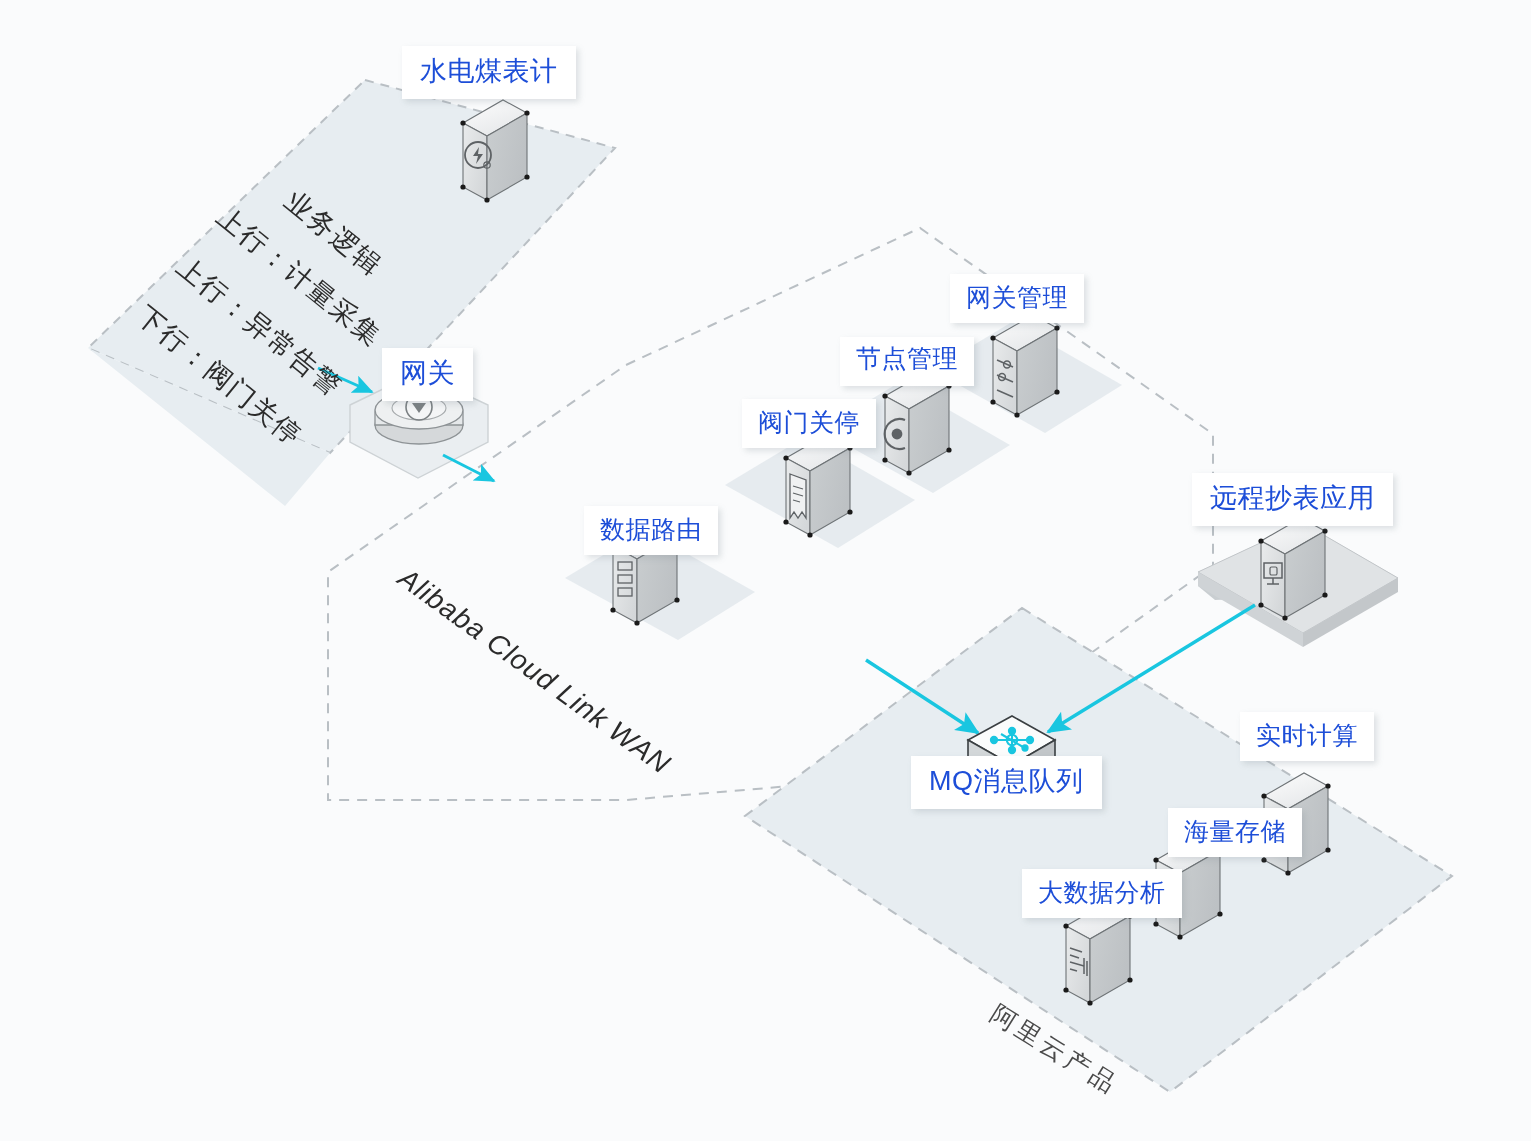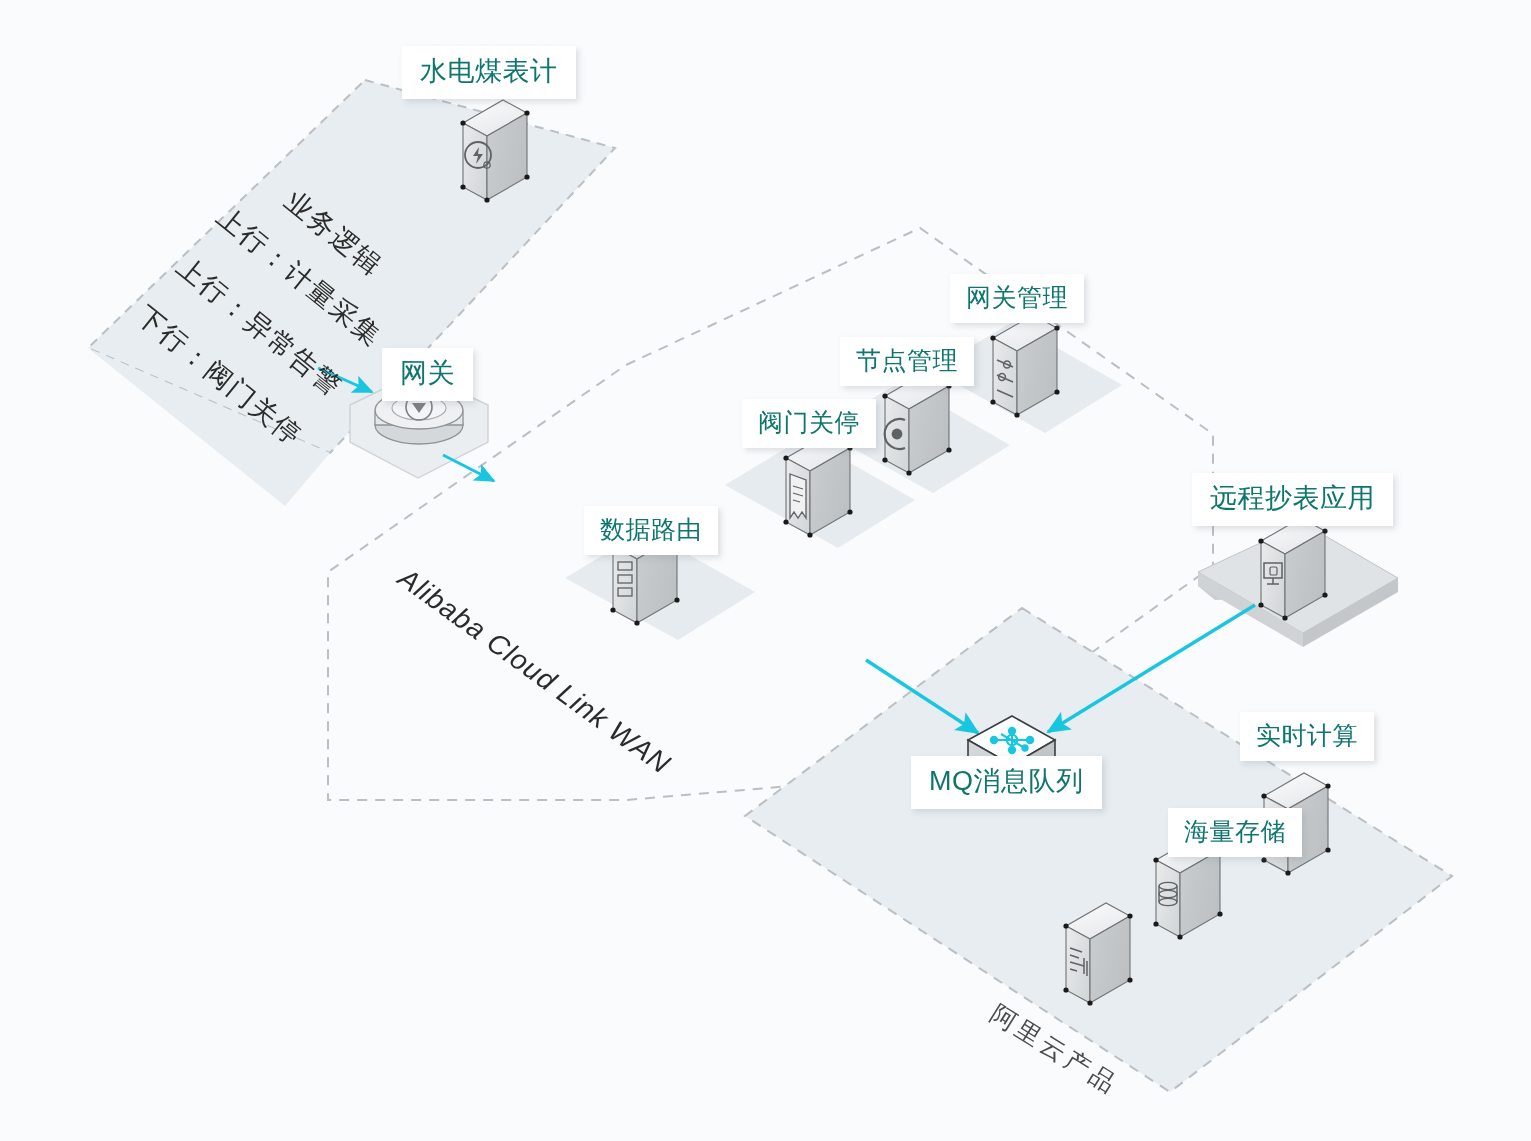--- a/index.html
+++ b/index.html
@@ -10,21 +10,21 @@
     overflow:hidden;
     position:relative;
   }
   #stage{position:absolute;inset:0;width:1531px;height:1141px;}
   svg#diagram{position:absolute;left:0;top:0;width:1531px;height:1141px;display:block;}
 
   
   .chip{
     position:absolute;
     background:#ffffff;
-    color:#0f766e;
+    color:#1d4ed8;
     font-size:25px;
     line-height:1;
     padding:11px 16px 13px 16px;
     white-space:nowrap;
     box-shadow:3px 3px 6px rgba(120,130,140,0.22);
     letter-spacing:0.5px;
   }
   .chip.big{font-size:27px;padding:12px 18px 14px 18px;}
 
   
@@ -281,26 +281,27 @@
 <div class="plane-cap cap-aliyun" style="left:1002px;top:997px;transform:rotate(32deg);">阿里云产品</div>
 
 <div class="chip big" style="left:402px;top:46px;">水电煤表计</div>
 
 <div class="chip big" style="left:382px;top:348px;">网关</div>
 
 <div class="chip" style="left:584px;top:506px;">数据路由</div>
 
 <div class="chip" style="left:742px;top:399px;">阀门关停</div>
 
-<div class="chip" style="left:840px;top:337px;">节点管理</div>
+<div class="chip" style="left:840px;top:337px;font-family:Liberation Mono, monospace;">节点管理</div>
 
 <div class="chip" style="left:950px;top:274px;text-align:center;">网关管理</div>
 
 <div class="chip big" style="left:1192px;top:473px;">远程抄表应用</div>
 
 <div class="chip big" style="left:911px;top:756px;">MQ消息队列</div>
 
 <div class="chip" style="left:1240px;top:712px;">实时计算</div>
 
 <div class="chip" style="left:1128px;top:808px;margin-left:40px;">海量存储</div>
 
+<div class="chip" style="left:1022px;top:869px;">大数据分析</div>
 
 </div>
 
 </body></html>

